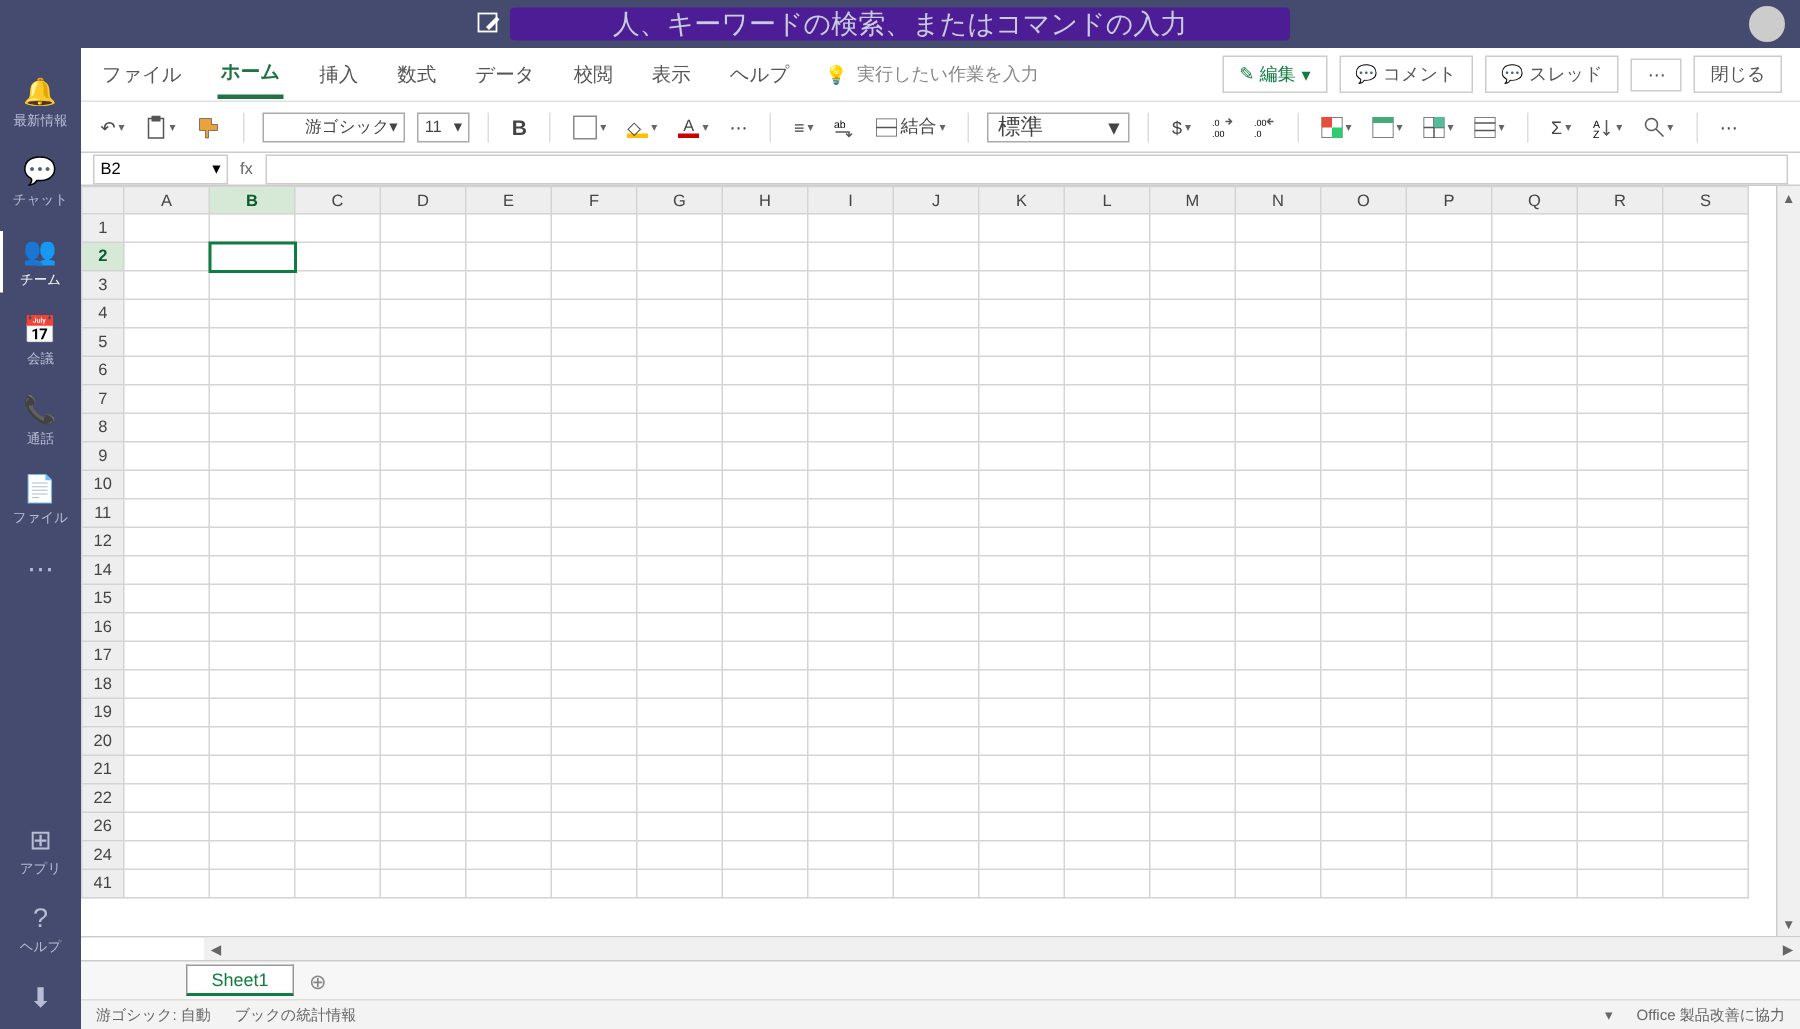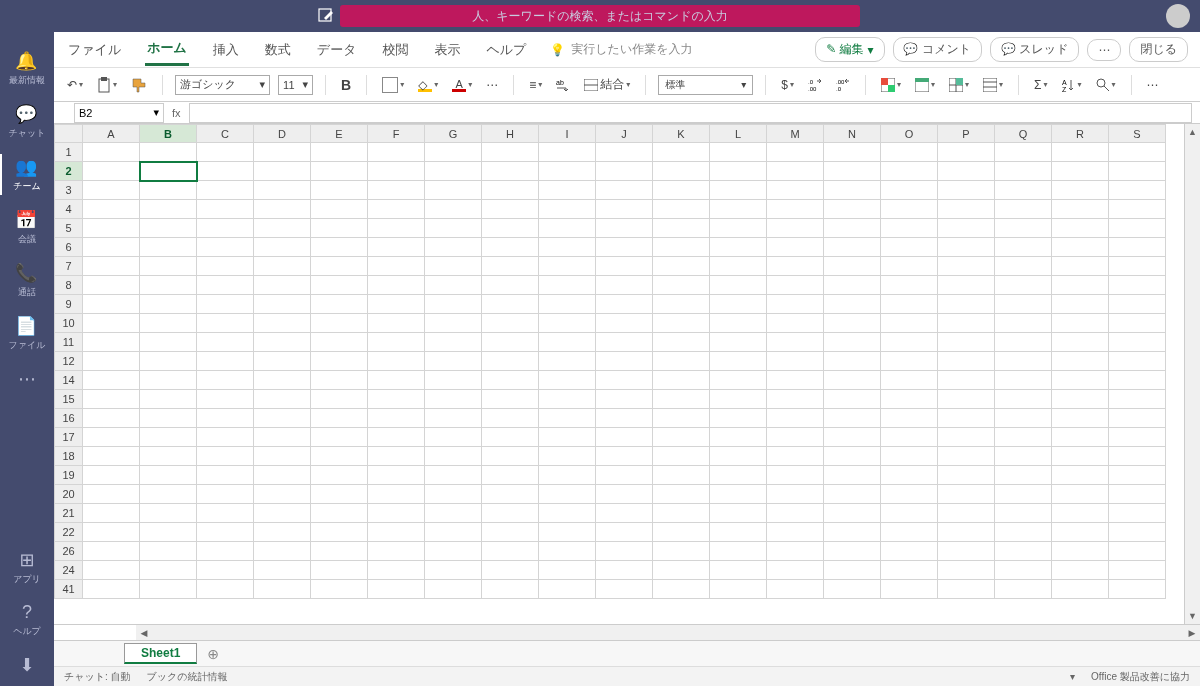--- a/index.html
+++ b/index.html
@@ -1,68 +1,68 @@
 <!DOCTYPE html>
 <html><head>
 <meta charset="utf-8">
 <style>
 *{margin:0;padding:0;box-sizing:border-box;font-family:"Segoe UI","Meiryo",sans-serif}
 body{width:1200px;height:686px;overflow:hidden;background:#fff;display:flex;flex-direction:column}
 .titlebar{height:32px;background:#444b6e;display:flex;align-items:center;justify-content:center;position:relative}
 .titlebar .compose{position:absolute;left:318px;color:#fff;font-size:14px}
-.searchbox{width:520px;height:22px;background:#be185d;border-radius:3px;display:flex;align-items:center;justify-content:center;color:#c9cce0;font-size:12px}
+.searchbox{width:520px;height:22px;background:#4c1d95;border-radius:3px;display:flex;align-items:center;justify-content:center;color:#c9cce0;font-size:18px}
 .avatar{position:absolute;right:10px;width:24px;height:24px;border-radius:50%;background:#ccc}
 .main{flex:1;display:flex;min-height:0}
 .rail{width:54px;background:#444b6e;display:flex;flex-direction:column;align-items:center;padding-top:10px;color:#b8bcd4}
 .rail-item{display:flex;flex-direction:column;align-items:center;font-size:9px;padding:8px 0;width:100%;cursor:pointer;position:relative}
 .rail-item.active{color:#fff}
 .rail-item.active::before{content:"";position:absolute;left:0;top:6px;bottom:6px;width:2px;background:#fff}
 .rail-item .ico{font-size:18px;margin-bottom:2px}
 .rail-spacer{flex:1}
 .content{flex:1;display:flex;flex-direction:column;min-width:0}
 .tabs{height:36px;display:flex;align-items:center;padding:0 12px;font-size:13px;color:#555;gap:22px;border-bottom:1px solid #e0e0e0}
 .tab{padding:6px 2px;cursor:pointer}
 .tab.active{color:#217346;font-weight:600;border-bottom:3px solid #217346}
 .tellme{display:flex;align-items:center;gap:6px;color:#888;font-size:12px}
 .tabs-right{margin-left:auto;display:flex;gap:8px;align-items:center}
-.btn{border:1px solid #ccc;padding:3px 10px;font-size:12px;display:flex;align-items:center;gap:4px;cursor:pointer;background:#fff;border-radius:10px}
+.btn{border:1px solid #ccc;padding:3px 10px;font-size:12px;display:flex;align-items:center;gap:4px;cursor:pointer;background:#fff;border-radius:0}
 .btn.green{color:#107c41}
 .ribbon{height:34px;border-bottom:1px solid #ccc;display:flex;align-items:center;padding:0 10px;gap:8px;font-size:12px;color:#444}
 .rb{display:flex;align-items:center;gap:2px;cursor:pointer;padding:2px 3px}
 .rb .caret{font-size:8px;color:#666}
 .sep{width:1px;height:20px;background:#ddd;margin:0 4px}
-.fontsel{border:1px solid #aaa;height:20px;font-size:11px;padding:0 4px;display:flex;align-items:center;width:95px;justify-content:space-between}
+.fontsel{border:1px solid #aaa;height:20px;font-size:11px;padding:0 4px;display:flex;align-items:center;width:95px;justify-content:flex-end}
 .sizesel{border:1px solid #aaa;height:20px;font-size:11px;padding:0 4px;display:flex;align-items:center;width:35px;justify-content:space-between}
-.numfmt{border:1px solid #aaa;height:20px;font-size:10px;padding:0 6px;display:flex;align-items:center;width:95px;justify-content:space-between}
+.numfmt{border:1px solid #aaa;height:20px;font-size:15px;padding:0 6px;display:flex;align-items:center;width:95px;justify-content:space-between}
 .iconbox{width:16px;height:16px;border:1px solid #888}
 .underline-yellow{border-bottom:3px solid #ffc000;width:14px;height:14px;display:inline-block}
 .underline-red{border-bottom:3px solid #c00;width:14px;height:14px;display:inline-block;text-align:center;font-size:11px}
 .fbar{height:22px;border-bottom:1px solid #ccc;display:flex;align-items:center;font-size:11px}
-.namebox{width:90px;height:20px;border:1px solid #ccc;margin-left:20px;padding:0 4px;display:flex;align-items:center;justify-content:space-between}
+.namebox{width:90px;height:20px;border:1px solid #ccc;margin-left:8px;padding:0 4px;display:flex;align-items:center;justify-content:space-between}
 .fx{margin:0 8px;color:#666}
 .formula-input{flex:1;height:20px;border:1px solid #ccc;margin-right:8px}
 .grid-wrap{flex:1;position:relative;overflow:hidden;display:flex}
 .grid{flex:1;overflow:hidden;position:relative}
 table{border-collapse:collapse;table-layout:fixed}
 th,td{border:1px solid #d4d4d4;font-size:11px;font-weight:normal;color:#444;text-align:center}
 th.colh{background:#eee;height:18px;width:57px}
 th.rowh{background:#eee;width:28px;height:19px}
 th.corner{background:#eee;width:28px;height:18px}
 th.colh.sel,th.rowh.sel{background:#d6e8d6;color:#0a5c2e;font-weight:600}
 td{background:#fff;width:57px;height:19px}
 td.selected{outline:2px solid #107c41;outline-offset:-1px}
 .vscroll{width:16px;background:#f0f0f0;border-left:1px solid #ccc;position:relative}
 .vscroll .up,.vscroll .down{height:16px;display:flex;align-items:center;justify-content:center;font-size:9px;color:#666;cursor:pointer}
 .vscroll .down{position:absolute;bottom:0;width:100%}
 .hscroll-row{height:16px;display:flex;border-top:1px solid #ccc}
 .hscroll-row .spacer{width:82px}
 .hscroll-row .track{flex:1;background:#f0f0f0;display:flex;align-items:center}
 .hscroll-row .arr{width:16px;text-align:center;font-size:9px;color:#666;cursor:pointer}
 .sheettabs{height:26px;display:flex;align-items:center;border-top:1px solid #ccc;font-size:12px;padding-left:70px;gap:10px;background:#f7f7f7}
-.sheet{border:1px solid #999;border-bottom:2px solid #107c41;padding:2px 16px;background:#fff;color:#107c41;font-weight:700;cursor:pointer}
+.sheet{border:1px solid #999;border-bottom:2px solid #107c41;padding:2px 16px;background:#fff;color:#107c41;font-weight:400;cursor:pointer}
 .addsheet{color:#888;cursor:pointer;font-size:14px}
 .statusbar{height:20px;background:#f3f3f3;border-top:1px solid #ddd;display:flex;align-items:center;font-size:10px;color:#666;padding:0 10px;gap:16px}
 .statusbar .right{margin-left:auto}
 svg{display:block}
 </style>
 </head>
 <body>
 
 <div class="titlebar">
   <span class="compose">
@@ -852,19 +852,19 @@
         <span class="arr">▶</span>
       </div>
     </div>
 
     <div class="sheettabs">
       <span class="sheet">Sheet1</span>
       <span class="addsheet">⊕</span>
     </div>
 
     <div class="statusbar">
-      <span>チャット: 自動</span>
+      <span>游ゴシック: 自動</span>
       <span>ブックの統計情報</span>
       <span class="right">▾</span>
       <span>Office 製品改善に協力</span>
     </div>
   </div>
 </div>
 
 </body></html>

